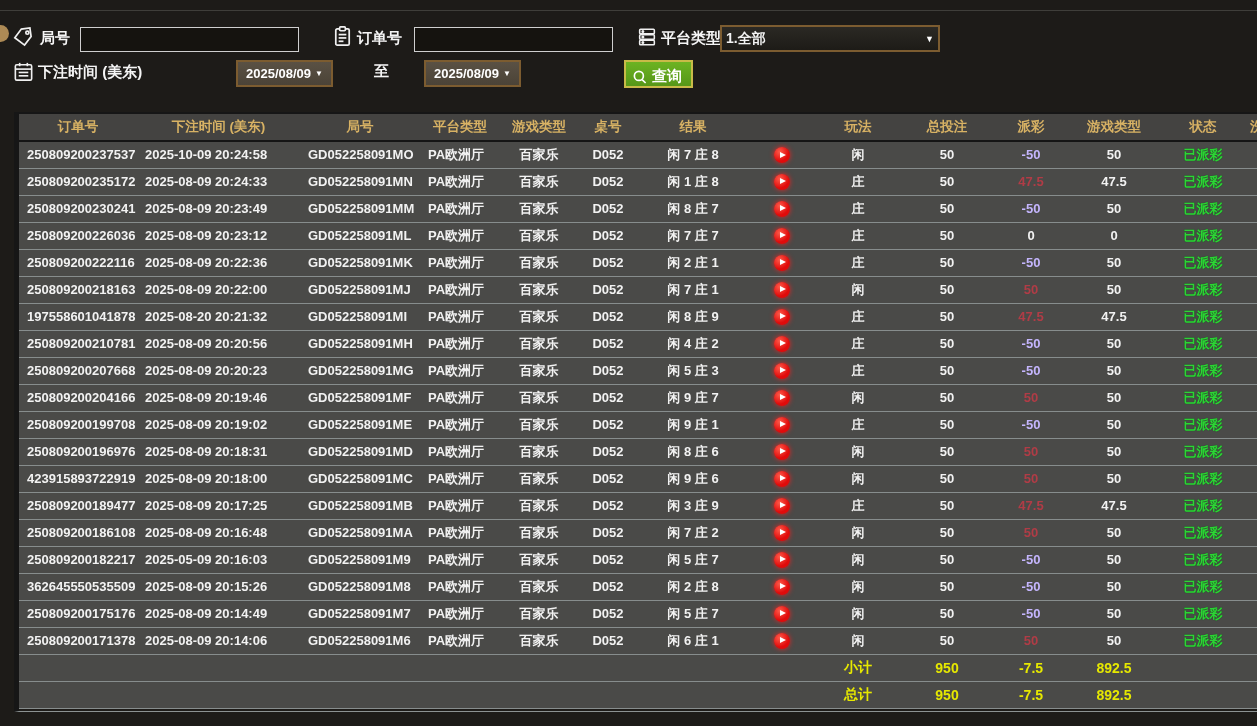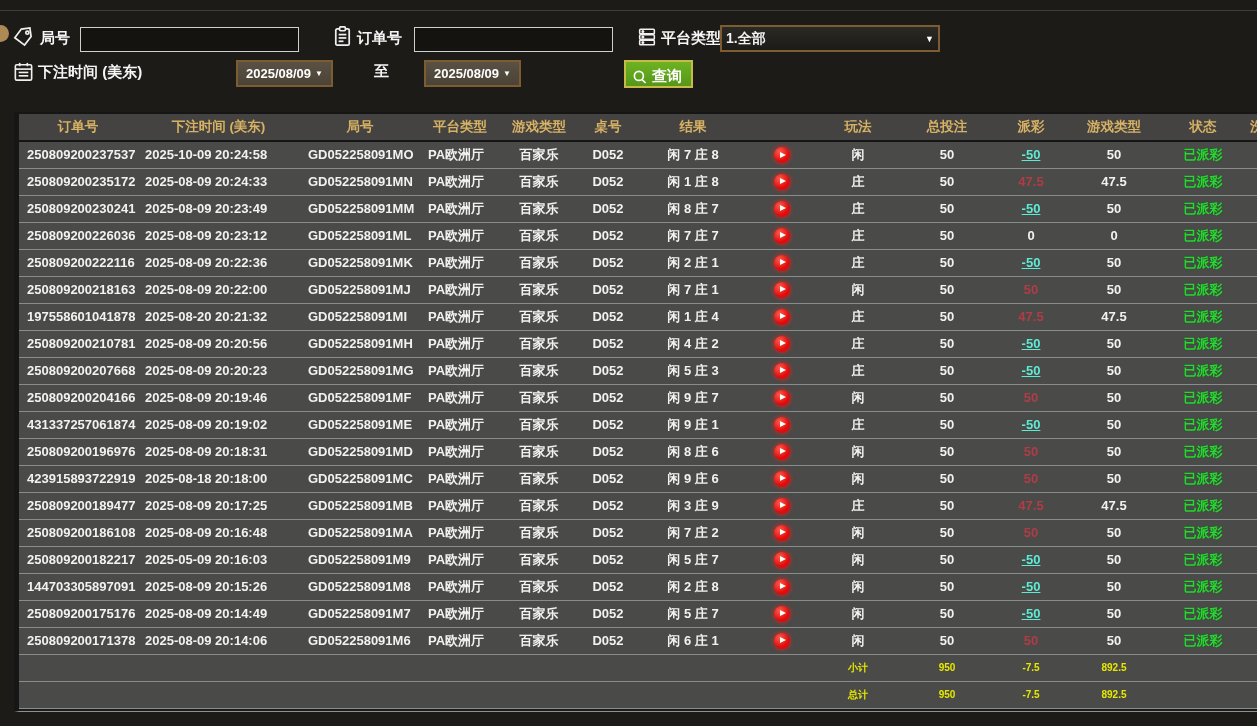--- a/index.html
+++ b/index.html
@@ -62,24 +62,24 @@
     background:#444341; color:#d8b264; height:27px;
     border-bottom:2px solid #151515; font-size:13.5px;
   }
   tbody td {
     background:#4a4a48; color:#f2f2f2;
     border-bottom:1px solid #878d8d;
   }
   td.al, th.al { text-align:left; padding-left:8px; }
   td.c-order { font-weight:600; }
   td.pay-win  { color:#b03c46; }
-  td.pay-loss { color:#5eead4;text-decoration:underline; }
+  td.pay-loss { color:#c4b5fd; }
   td.pay-zero { color:#f2f2f2; }
   td.status { color:#2dd435; text-shadow:0 0 1px #0a5a14; }
-  tr.total-row td { color:#e6e800; font-size:10px; }
+  tr.total-row td { color:#e6e800; font-size:14px; }
   .play-btn {
     display:inline-block; width:16px; height:16px; border-radius:50%;
     background:radial-gradient(circle at 35% 30%, #ff5a4a, #e00b0b 60%);
     box-shadow:0 0 5px rgba(255,30,30,.85);
     position:relative; cursor:pointer; vertical-align:middle;
   }
   .play-btn::after {
     content:""; position:absolute; left:6px; top:4.5px;
     border-left:6px solid #fff; border-top:3.5px solid transparent;
     border-bottom:3.5px solid transparent;
@@ -294,21 +294,21 @@
           <td class="status">已派彩</td>
           <td></td>
         </tr>
         <tr>
           <td class="al c-order">197558601041878</td>
           <td class="al">2025-08-20 20:21:32</td>
           <td class="al">GD052258091MI</td>
           <td class="al">PA欧洲厅</td>
           <td>百家乐</td>
           <td>D052</td>
-          <td>闲 1 庄 4</td>
+          <td>闲 8 庄 9</td>
           <td><span class="play-btn"></span></td>
           <td>庄</td>
           <td>50</td>
           <td class="pay-win">47.5</td>
           <td>47.5</td>
           <td class="status">已派彩</td>
           <td></td>
         </tr>
         <tr>
           <td class="al c-order">250809200210781</td>
@@ -352,21 +352,21 @@
           <td>闲 9 庄 7</td>
           <td><span class="play-btn"></span></td>
           <td>闲</td>
           <td>50</td>
           <td class="pay-win">50</td>
           <td>50</td>
           <td class="status">已派彩</td>
           <td></td>
         </tr>
         <tr>
-          <td class="al c-order">431337257061874</td>
+          <td class="al c-order">250809200199708</td>
           <td class="al">2025-08-09 20:19:02</td>
           <td class="al">GD052258091ME</td>
           <td class="al">PA欧洲厅</td>
           <td>百家乐</td>
           <td>D052</td>
           <td>闲 9 庄 1</td>
           <td><span class="play-btn"></span></td>
           <td>庄</td>
           <td>50</td>
           <td class="pay-loss">-50</td>
@@ -385,21 +385,21 @@
           <td><span class="play-btn"></span></td>
           <td>闲</td>
           <td>50</td>
           <td class="pay-win">50</td>
           <td>50</td>
           <td class="status">已派彩</td>
           <td></td>
         </tr>
         <tr>
           <td class="al c-order">423915893722919</td>
-          <td class="al">2025-08-18 20:18:00</td>
+          <td class="al">2025-08-09 20:18:00</td>
           <td class="al">GD052258091MC</td>
           <td class="al">PA欧洲厅</td>
           <td>百家乐</td>
           <td>D052</td>
           <td>闲 9 庄 6</td>
           <td><span class="play-btn"></span></td>
           <td>闲</td>
           <td>50</td>
           <td class="pay-win">50</td>
           <td>50</td>
@@ -448,21 +448,21 @@
           <td>闲 5 庄 7</td>
           <td><span class="play-btn"></span></td>
           <td>闲</td>
           <td>50</td>
           <td class="pay-loss">-50</td>
           <td>50</td>
           <td class="status">已派彩</td>
           <td></td>
         </tr>
         <tr>
-          <td class="al c-order">144703305897091</td>
+          <td class="al c-order">362645550535509</td>
           <td class="al">2025-08-09 20:15:26</td>
           <td class="al">GD052258091M8</td>
           <td class="al">PA欧洲厅</td>
           <td>百家乐</td>
           <td>D052</td>
           <td>闲 2 庄 8</td>
           <td><span class="play-btn"></span></td>
           <td>闲</td>
           <td>50</td>
           <td class="pay-loss">-50</td>

